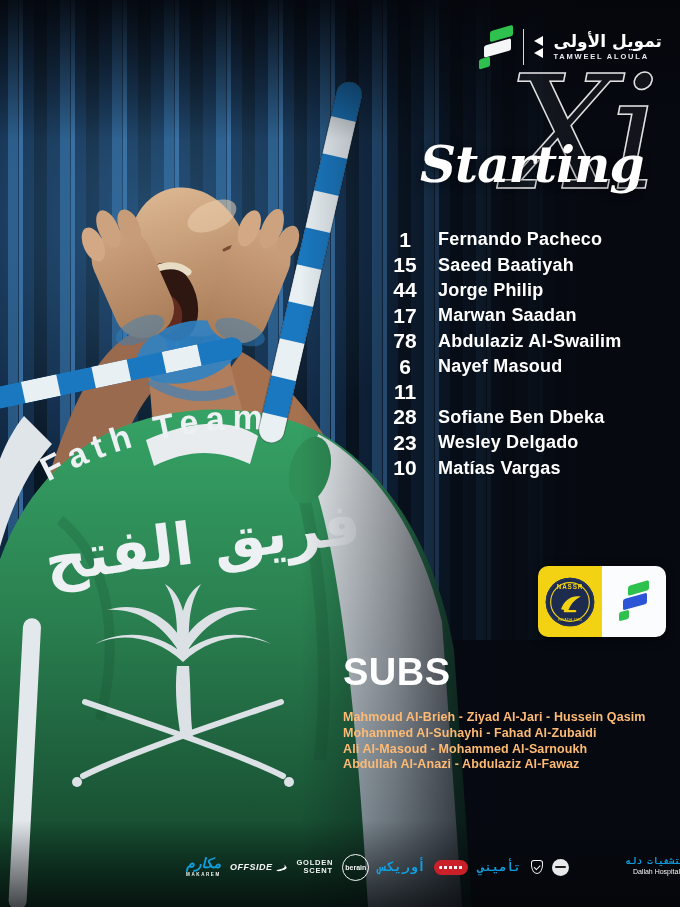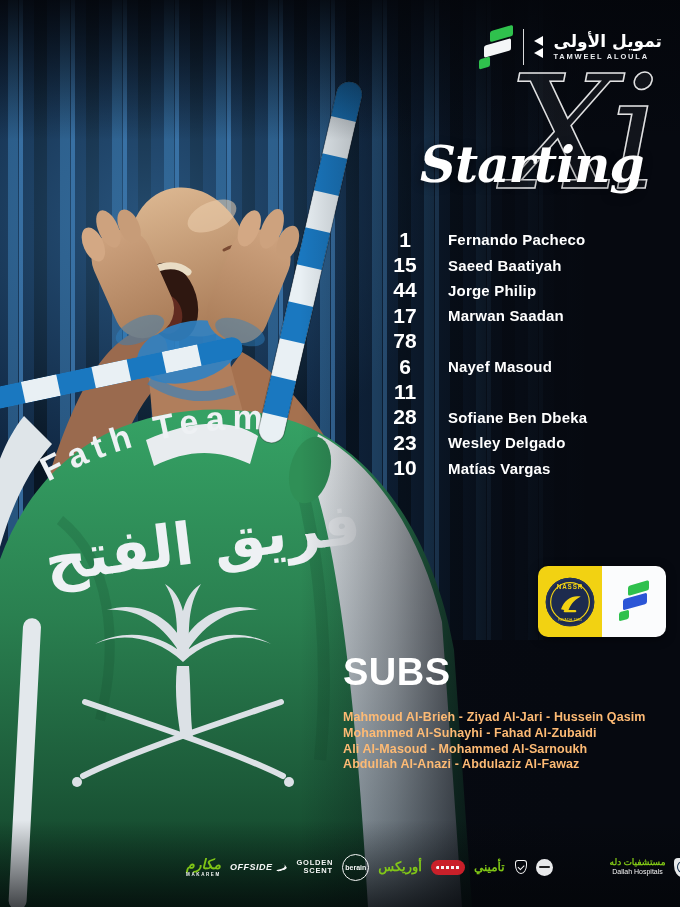--- a/index.html
+++ b/index.html
@@ -36,42 +36,42 @@
     position:absolute; left:24px; top:62px; line-height:1;
     font-family:"DejaVu Serif", serif; font-style:italic; font-weight:bold;
     font-size:50px; letter-spacing:-1px; color:#ffffff;
     text-shadow:0 2px 10px rgba(0,0,0,.55);
   }
 
   
   .players { position:absolute; left:384px; top:227px; }
   .player-row { display:flex; align-items:center; height:25.4px; }
   .pnum  { width:42px; text-align:center; font-weight:bold; font-size:21px; color:#fff; }
-  .pname { margin-left:22px; font-weight:bold; font-size:15px; color:#fff; letter-spacing:.2px; white-space:nowrap; }
+  .pname { margin-left:12px; font-weight:bold; font-size:18px; color:#fff; letter-spacing:.2px; white-space:nowrap; }
 
   
   .matchup { position:absolute; left:538px; top:566px; width:128px; height:71px; border-radius:10px; overflow:hidden; display:flex; box-shadow:0 2px 10px rgba(0,0,0,.5); }
   .half { flex:1; display:flex; align-items:center; justify-content:center; }
   .half.nassr { background:#f2d212; }
   .half.tamweel { background:#fbfcfd; }
   .badge-mark { position:relative; width:34px; height:44px; }
   .badge-mark i { position:absolute; display:block; border-radius:2px; transform:skewY(-16deg); }
   .badge-mark .m1 { left:11px; top:3px;  width:21px; height:10px; background:#2fc14d; }
   .badge-mark .m2 { left:6px;  top:16px; width:24px; height:11px; background:#2b55d6; }
   .badge-mark .m3 { left:2px;  top:31px; width:10px; height:9px;  background:#2fc14d; }
 
   
   .subs-block { position:absolute; left:343px; top:650px; width:335px; }
   .subs-heading { font-size:38px; font-weight:bold; letter-spacing:.5px; color:#fff; line-height:44px; margin-bottom:16px; }
   .subs-line { font-size:12.5px; font-weight:bold; color:#fdba74; line-height:15.8px; letter-spacing:.1px; white-space:nowrap; }
 
   
   .sponsors { position:absolute; left:186px; top:845px; height:44px; display:flex; align-items:center; gap:9px; color:#fff; opacity:.96; }
   .sp { flex:none; text-align:center; }
-  .sp-ar { font-family:Liberation Serif, serif; font-weight:bold; color:#84cc16; }
+  .sp-ar { font-family:Liberation Mono, monospace; font-weight:bold; color:#0ea5e9; }
   .sp-ar.lg { font-size:13px; }
   .sp-ar.md { font-size:12px; }
   .sp-ar.sm { font-size:9px; }
   .sp-en.tiny { font-size:4.5px; letter-spacing:1.6px; font-weight:bold; }
   .sp-en.sm2 { font-size:7px; }
   .sp-makarem .sp-ar { font-style:italic; font-size:14px; line-height:1.1; }
   .sp-offside { font-style:italic; font-weight:bold; font-size:9px; letter-spacing:.5px; display:flex; align-items:center; gap:2px; }
   .swoosh { width:13px; height:7px; border-bottom:2.5px solid #fff; transform:rotate(-16deg) skewX(42deg); border-radius:0 0 7px 0; }
   .sp-golden { font-size:7.5px; font-weight:bold; letter-spacing:.8px; line-height:1.08; text-align:left; }
   .sp-golden .indent { margin-left:7px; }
@@ -275,20 +275,21 @@
     <div class="player-row">
         <span class="pnum">44</span>
         <span class="pname">Jorge Philip</span>
       </div>
     <div class="player-row">
         <span class="pnum">17</span>
         <span class="pname">Marwan Saadan</span>
       </div>
     <div class="player-row">
         <span class="pnum">78</span>
+        <span class="pname">Abdulaziz Al-Swailim</span>
       </div>
     <div class="player-row">
         <span class="pnum">6</span>
         <span class="pname">Nayef Masoud</span>
       </div>
     <div class="player-row">
         <span class="pnum">11</span>
       </div>
     <div class="player-row">
         <span class="pnum">28</span>

